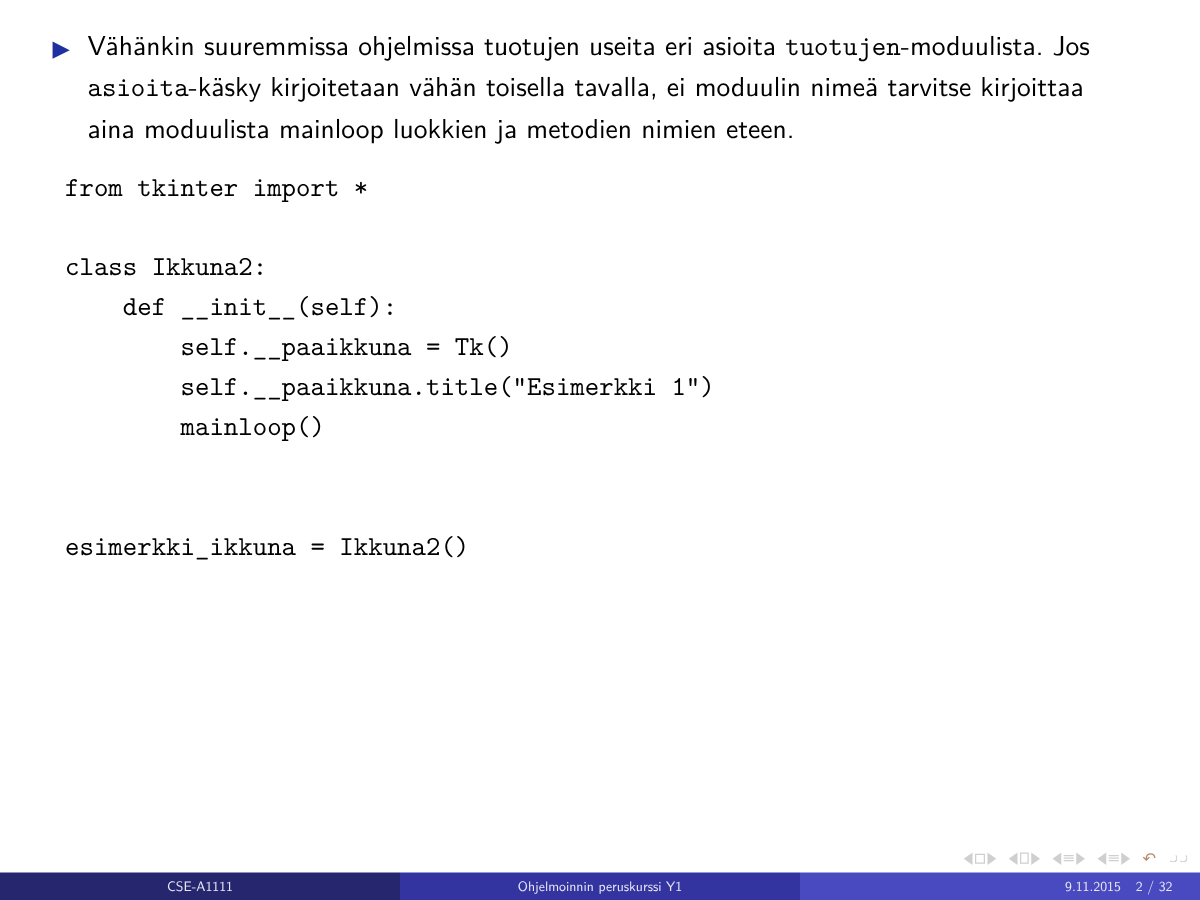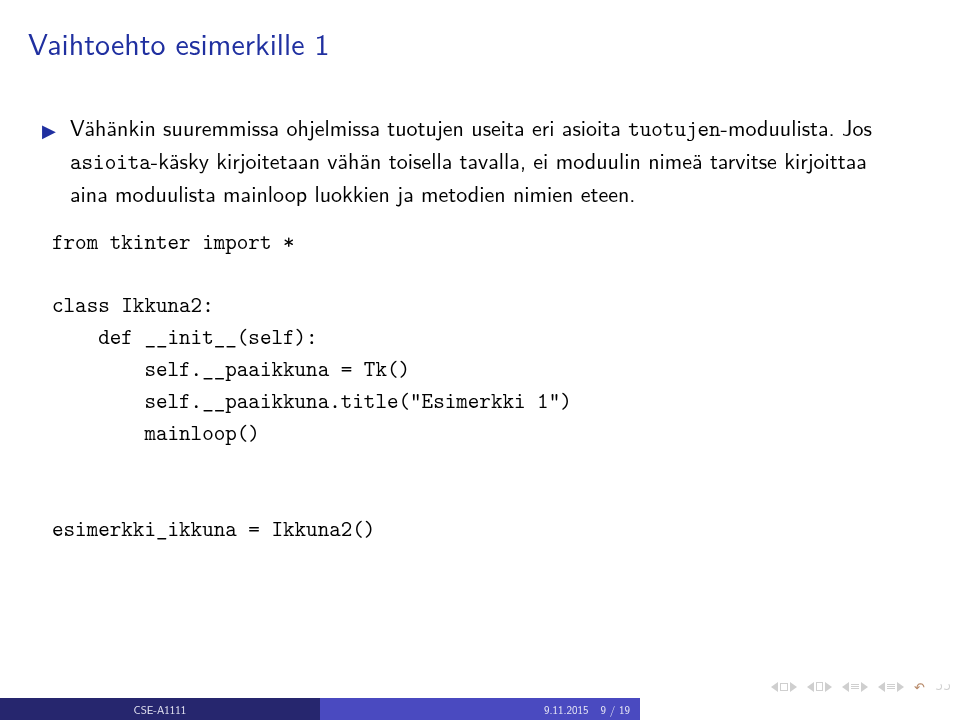--- a/index.html
+++ b/index.html
@@ -63,21 +63,21 @@
     color: #fff;
   }
   .footer .seg {
     display: flex;
     align-items: center;
     justify-content: center;
     height: 100%;
   }
   .footer .seg1 { background: #26266e; width: 33.33%; color:#e8e8f5;}
   .footer .seg2 { background: #3434a0; width: 33.34%; color:#e8e8f5;}
-  .footer .seg3 { background: #4a4ac0; width: 33.33%; justify-content: flex-end; padding-right: 10px; color:#e8e8f5;text-align:right;}
+  .footer .seg3 { background: #4a4ac0; width: 33.33%; justify-content: flex-end; padding-right: 22px; color:#e8e8f5;text-align:right;}
   .nav-bar {
     position: absolute;
     right: 10px;
     bottom: 24px;
     display: flex;
     align-items: center;
     gap: 10px;
     font-size: 12px;
     color: #bfbfbf;
   }
@@ -107,21 +107,20 @@
   .nav-circ .arc {
     width:7px; height:7px; border:1px solid #cfcfcf; border-radius:50%;
     border-top-color:transparent; border-left-color:transparent;
   }
   .pgsep { margin: 0 6px; }
 </style>
 </head>
 <body>
 
 <div class="slide">
-  <h1 class="title">Vaihtoehto esimerkille 1</h1>
 
   <div class="content">
     <div class="bullet-item">
       <span class="bullet-mark">▶</span>
       <span>Vähänkin suuremmissa ohjelmissa tuotujen useita eri asioita </span><span class="mono">tuotujen</span><span>-moduulista. Jos </span><span class="mono">asioita</span><span>-käsky kirjoitetaan vähän toisella tavalla, ei moduulin nimeä tarvitse kirjoittaa aina moduulista mainloop luokkien ja metodien nimien eteen.</span>
     </div>
 
     <div class="code-block">from tkinter import *
 
 class Ikkuna2:
@@ -165,19 +164,20 @@
     </div>
     <span class="nav-back">↶</span>
     <div class="nav-circ">
       <div class="arc"></div>
         <div class="arc"></div>
     </div>
   </div>
 
   <div class="footer">
     <div class="seg seg1">CSE-A1111</div>
+    <div class="seg seg2">Ohjelmoinnin peruskurssi Y1</div>
     <div class="seg seg3">
       <span>9.11.2015</span>
       <span class="pgsep"> </span>
-      <span>9 / 19</span>
+      <span>2 / 32</span>
     </div>
   </div>
 </div>
 
 </body></html>

